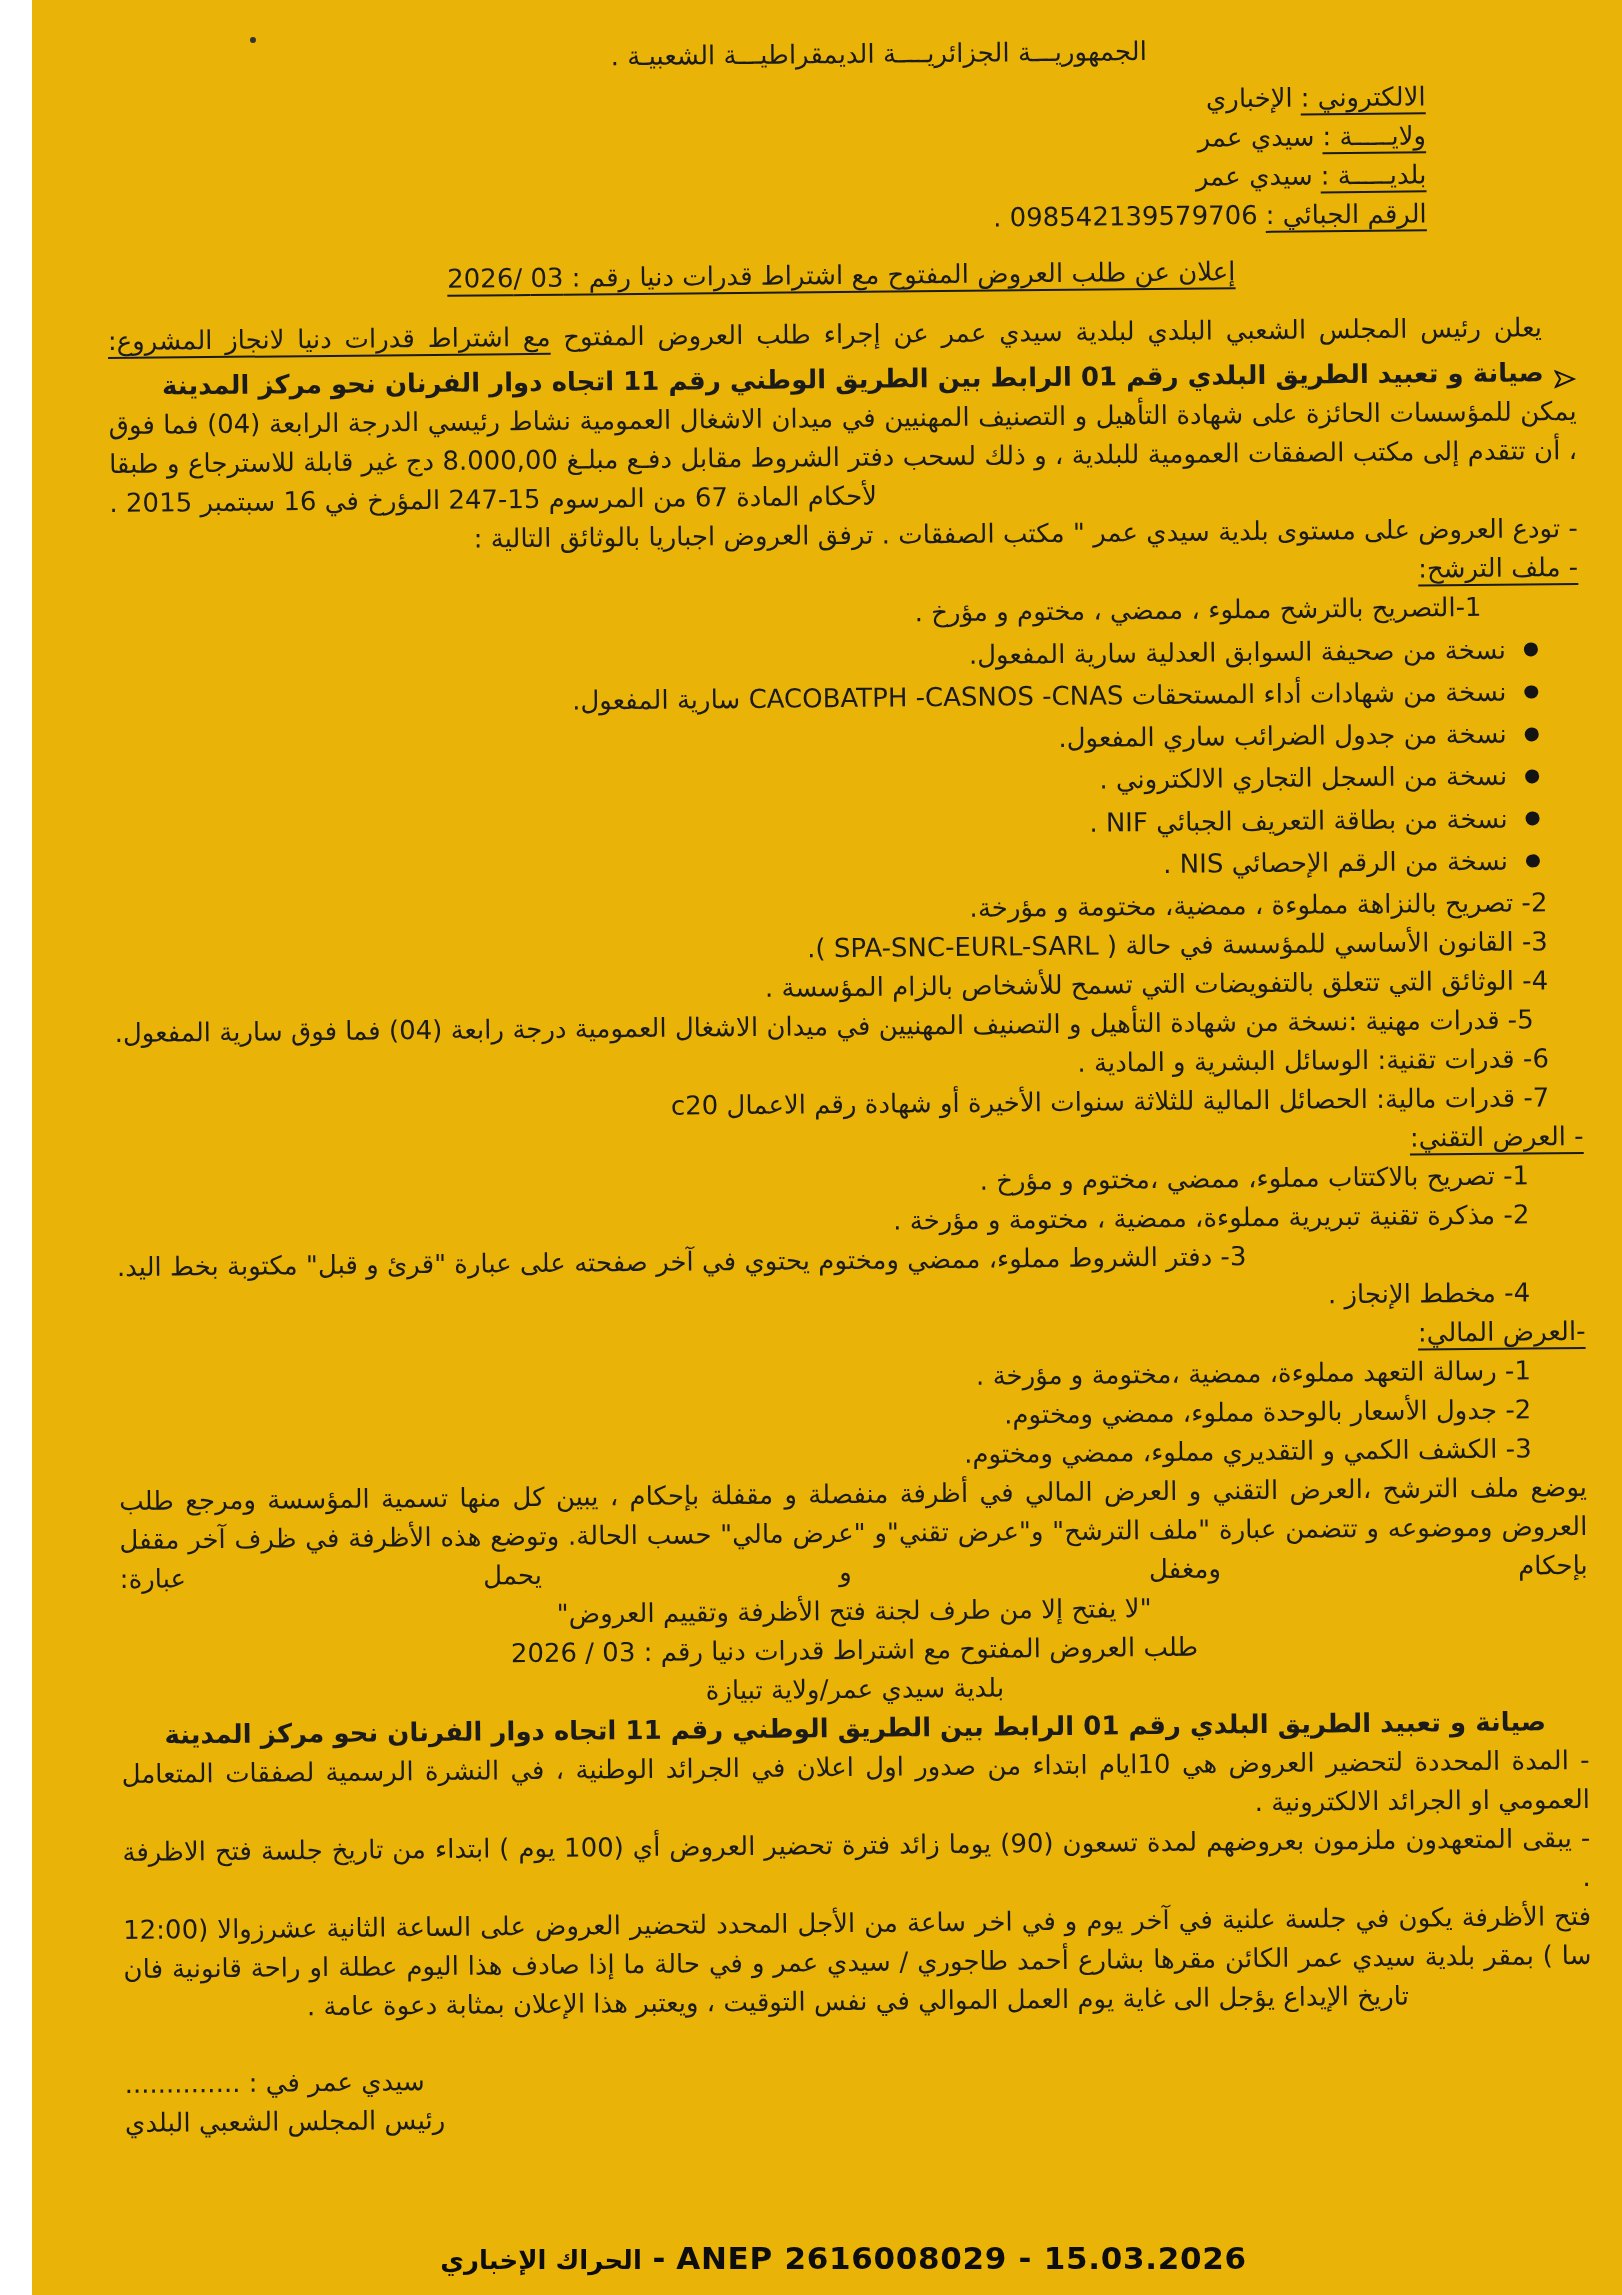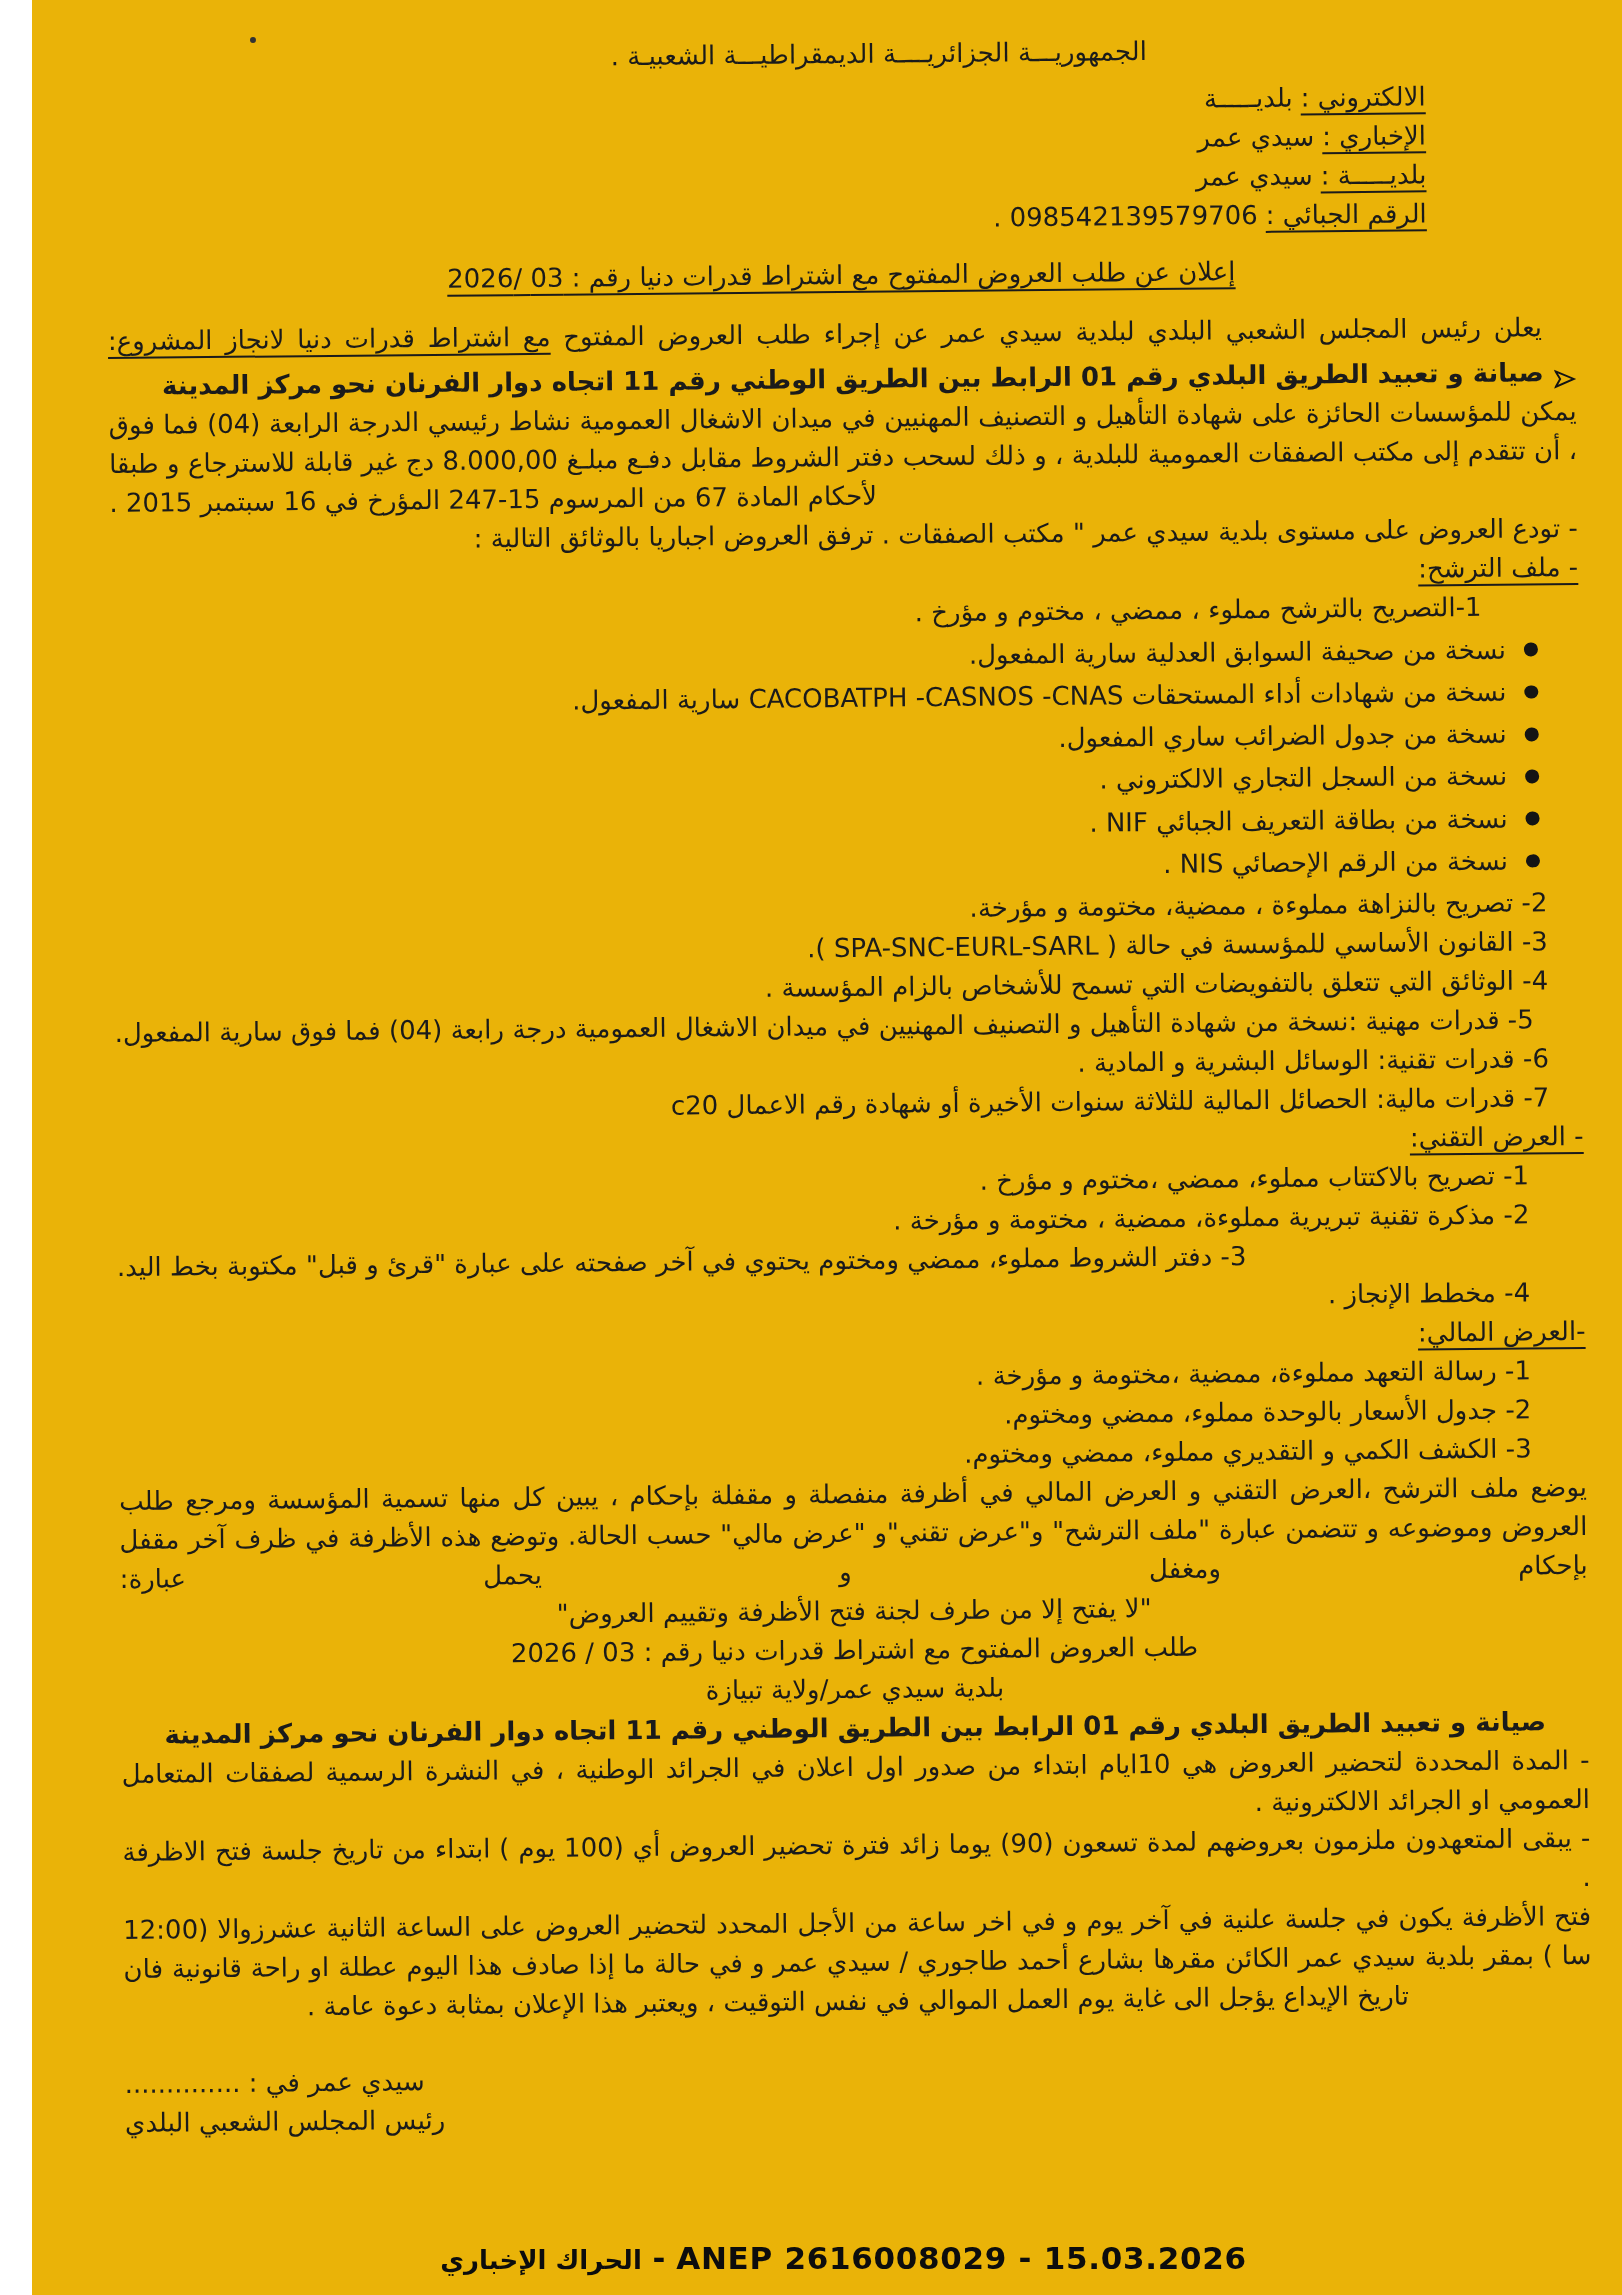--- a/index.html
+++ b/index.html
@@ -51,24 +51,24 @@
 
 <div class="page">
   <span class="speck" style="top:37px;left:218px;"></span>
 
   <div class="content">
 
     <div class="header-line">الجمهوريـــة الجزائريــــة الديمقراطيـــة الشعبيـة  .</div>
 
     <div class="admin-block">
       <div class="admin-line">
-        <span class="u">الالكتروني :</span><span class="val">بلديـــــة</span>
+        <span class="u">الالكتروني :</span><span class="val">الإخباري</span>
       </div>
       <div class="admin-line">
-        <span class="u">الإخباري :</span><span class="val">سيدي عمر</span>
+        <span class="u">ولايـــــة :</span><span class="val">سيدي عمر</span>
       </div>
       <div class="admin-line">
         <span class="u">بلديـــــة :</span><span class="val">سيدي عمر</span>
       </div>
       <div class="admin-line">
         <span class="u">الرقم الجبائي :</span><span class="val">098542139579706 .</span>
       </div>
     </div>
 
     <div class="title-line">

